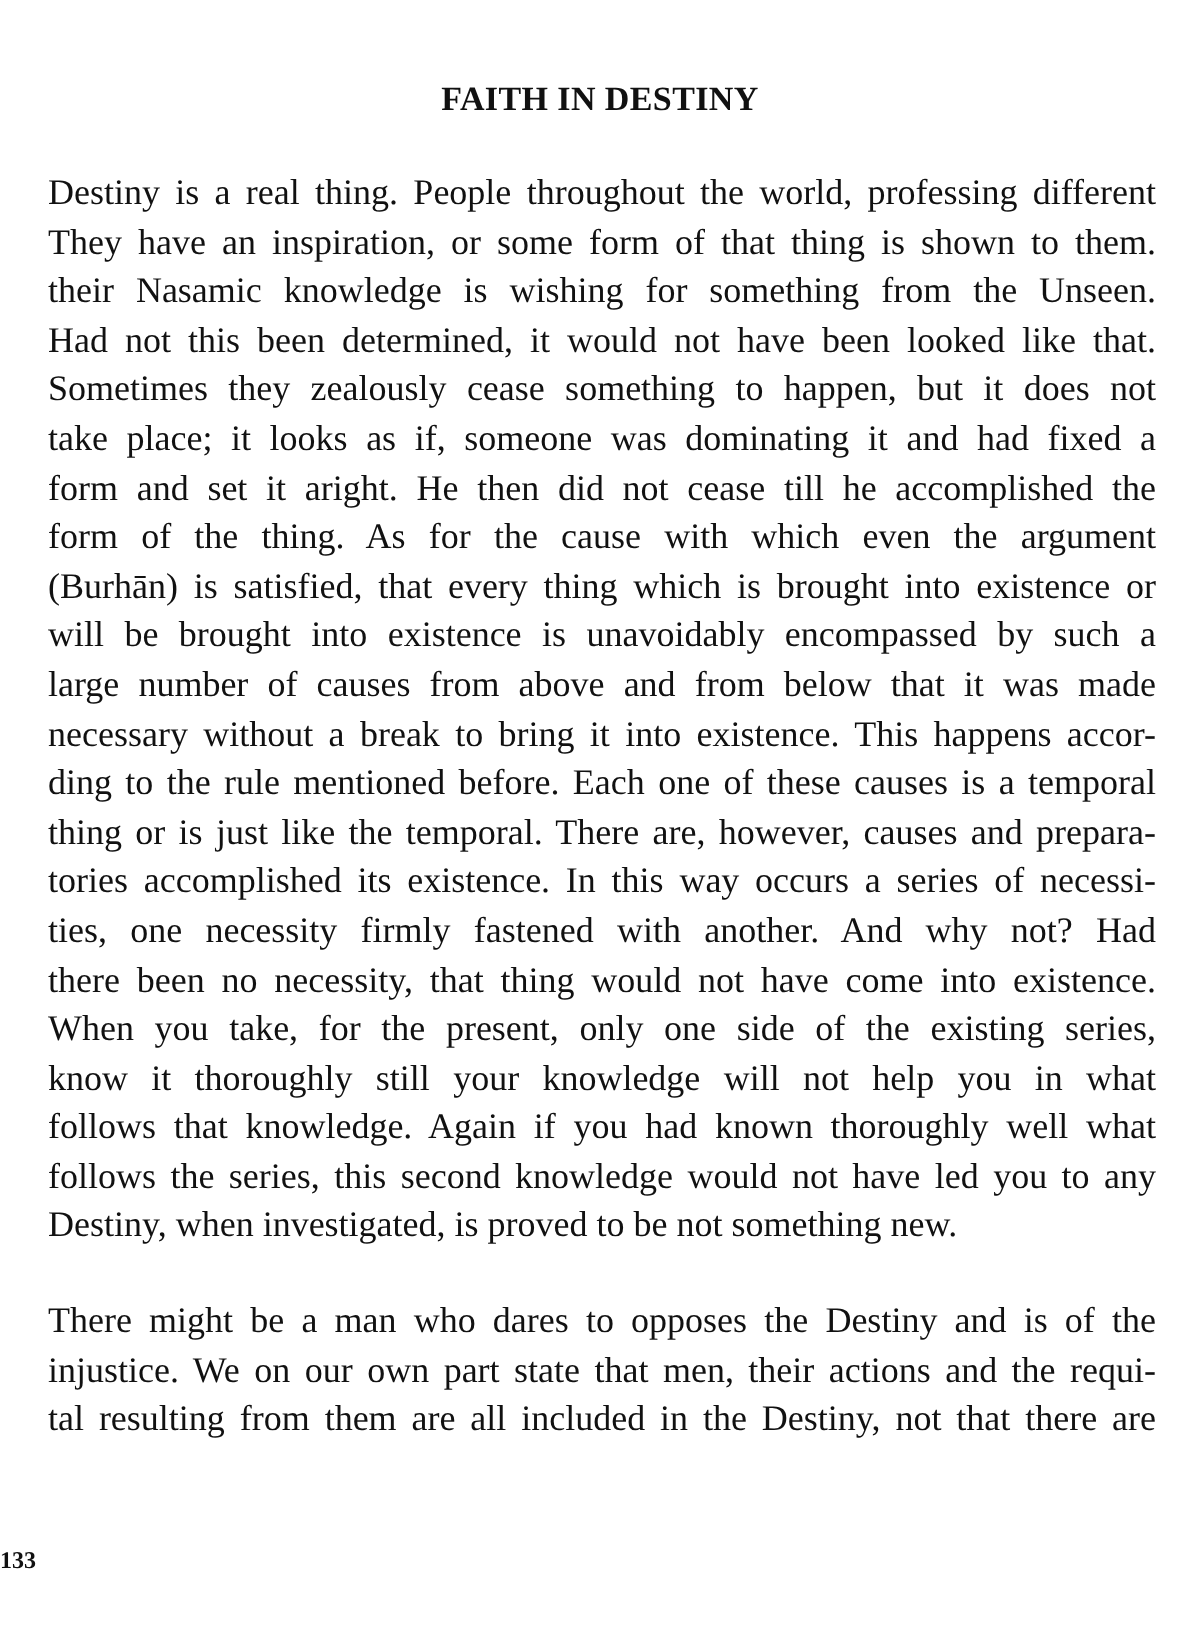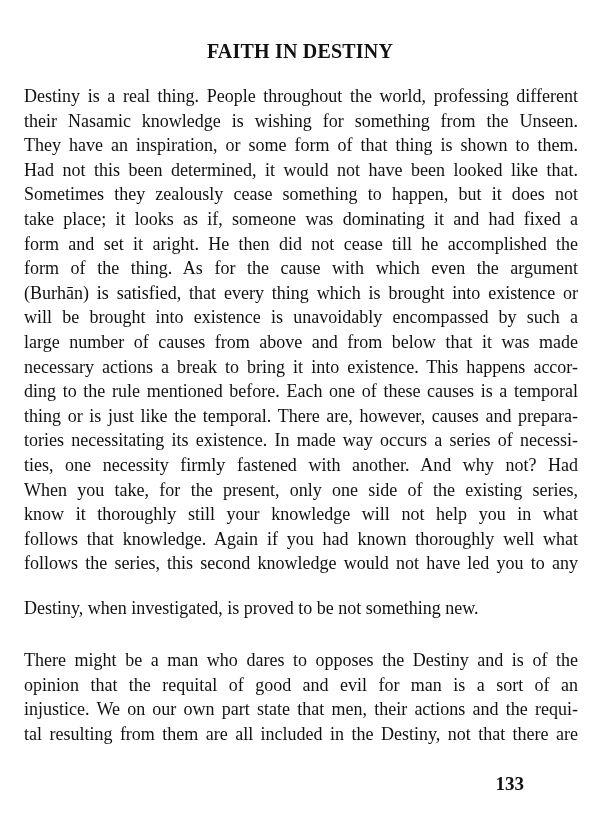--- a/index.html
+++ b/index.html
@@ -1,53 +1,53 @@
 <!DOCTYPE html>
 <html><head>
 <meta charset="utf-8">
 <style>
   html, body { margin: 0; padding: 0; background: #ffffff; }
   body { width: 600px; height: 818px; position: relative; overflow: hidden; font-family: "Liberation Serif", "DejaVu Serif", serif; color: #111; }
-  .title { position: absolute; top: 40px; left: 0; width: 600px; text-align: center; font-weight: bold; font-size: 20px; letter-spacing: 0.2px; }
+  .title { position: absolute; top: 40px; left: 0; width: 600px; text-align: center; font-weight: bold; font-size: 17px; letter-spacing: 0.2px; }
   .body { position: absolute; left: 24px; width: 554px; font-size: 18px; line-height: 24.6px; }
   .line { display: block; text-align: justify; text-align-last: justify; white-space: nowrap; height: 24.6px; overflow: visible; }
-  .line.last { text-align-last: left; margin-top: 20px; }
+  .line.last { text-align-last: left; }
   .para1 { top: 84px; }
   .para2 { top: 648px; }
-  .pagenum { position: absolute; top: 773px; left: 0; width: 524px; text-align: right; font-weight: bold; font-size: 19px; }
+  .pagenum { position: absolute; top: 773px; left: 0; width: 524px; text-align: left; font-weight: bold; font-size: 12px; }
 </style>
 </head>
 <body>
 
 <div class="title">FAITH IN DESTINY</div>
 
 <div class="body para1">
   <span class="line">Destiny is a real thing. People throughout the world, professing different</span>
+  <span class="line">They have an inspiration, or some form of that thing is shown to them.</span>
   <span class="line">their Nasamic knowledge is wishing for something from the Unseen.</span>
-  <span class="line">They have an inspiration, or some form of that thing is shown to them.</span>
   <span class="line">Had not this been determined, it would not have been looked like that.</span>
   <span class="line">Sometimes they zealously cease something to happen, but it does not</span>
   <span class="line">take place; it looks as if, someone was dominating it and had fixed a</span>
   <span class="line">form and set it aright. He then did not cease till he accomplished the</span>
   <span class="line">form of the thing. As for the cause with which even the argument</span>
   <span class="line">(Burhān) is satisfied, that every thing which is brought into existence or</span>
   <span class="line">will be brought into existence is unavoidably encompassed by such a</span>
   <span class="line">large number of causes from above and from below that it was made</span>
-  <span class="line">necessary actions a break to bring it into existence. This happens accor-</span>
+  <span class="line">necessary without a break to bring it into existence. This happens accor-</span>
   <span class="line">ding to the rule mentioned before. Each one of these causes is a temporal</span>
   <span class="line">thing or is just like the temporal. There are, however, causes and prepara-</span>
-  <span class="line">tories necessitating its existence. In made way occurs a series of necessi-</span>
+  <span class="line">tories accomplished its existence. In this way occurs a series of necessi-</span>
   <span class="line">ties, one necessity firmly fastened with another. And why not? Had</span>
+  <span class="line">there been no necessity, that thing would not have come into existence.</span>
   <span class="line">When you take, for the present, only one side of the existing series,</span>
   <span class="line">know it thoroughly still your knowledge will not help you in what</span>
   <span class="line">follows that knowledge. Again if you had known thoroughly well what</span>
   <span class="line">follows the series, this second knowledge would not have led you to any</span>
   <span class="line last">Destiny, when investigated, is proved to be not something new.</span>
 </div>
 
 <div class="body para2">
   <span class="line">There might be a man who dares to opposes the Destiny and is of the</span>
-  <span class="line">opinion that the requital of good and evil for man is a sort of an</span>
   <span class="line">injustice. We on our own part state that men, their actions and the requi-</span>
   <span class="line">tal resulting from them are all included in the Destiny, not that there are</span>
 </div>
 
 <div class="pagenum">133</div>
 
 </body></html>

